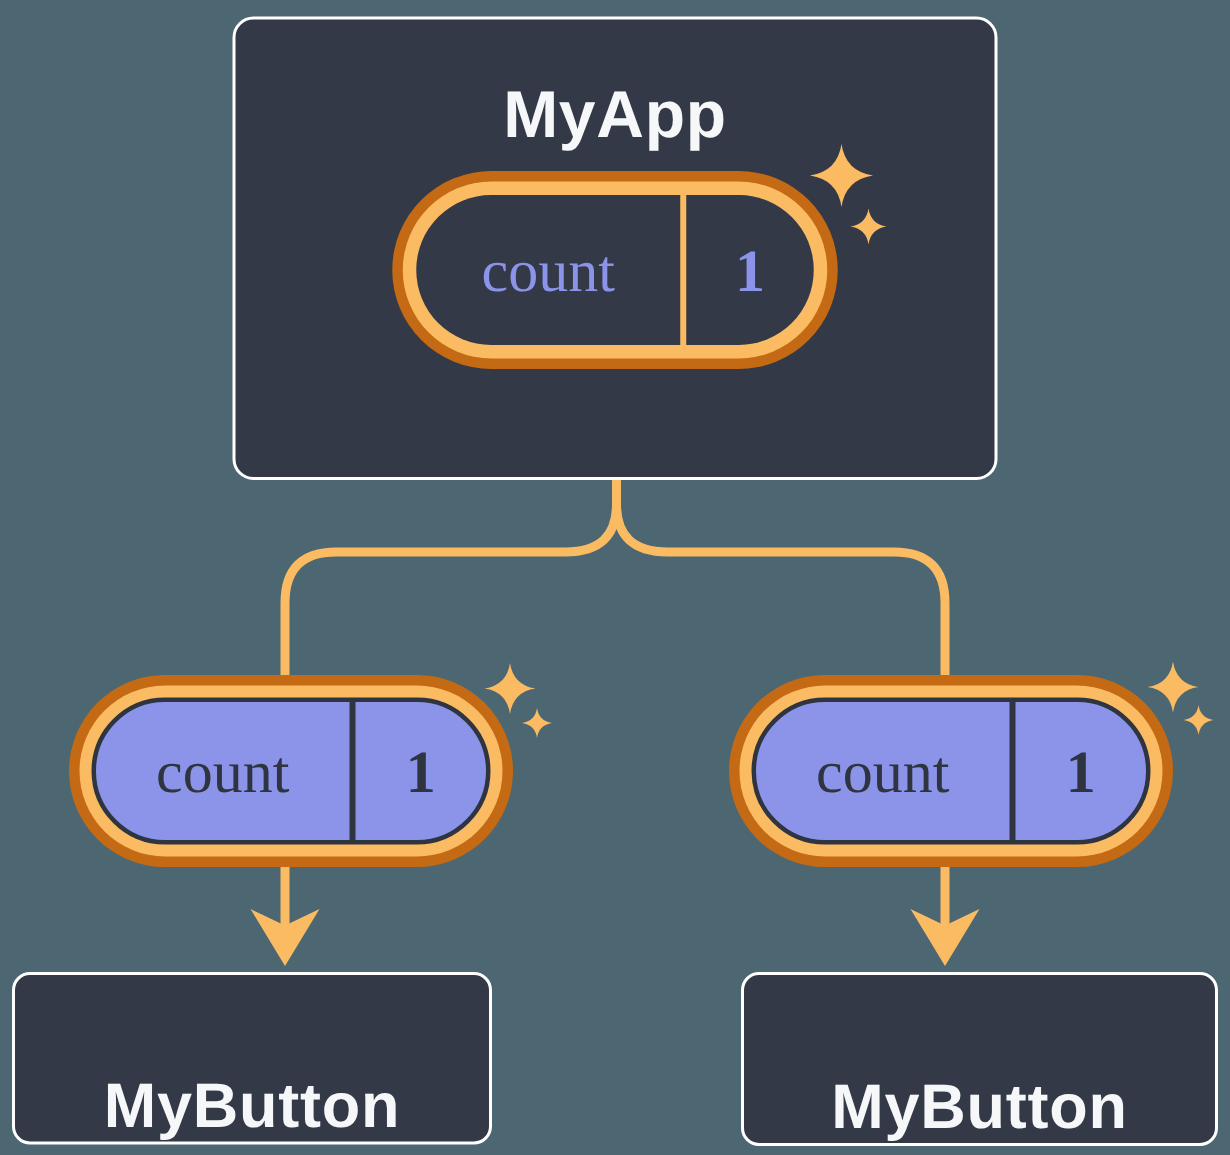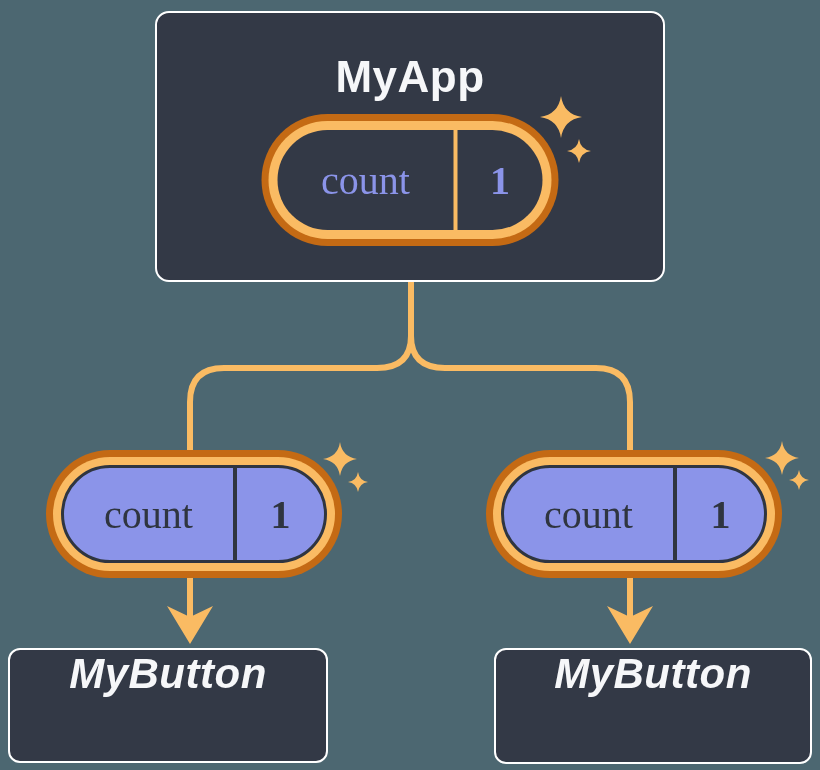--- a/index.html
+++ b/index.html
@@ -13,25 +13,25 @@
 
   svg.layer{position:absolute; left:0; top:0; pointer-events:none;}
   #connectors{z-index:0;}
   #decor{z-index:3;}
   #connectors .line{fill:none; stroke:var(--orange-light,#FABB63); stroke-width:6; stroke-linecap:round;}
   #connectors .arrowhead{fill:var(--orange-light,#FABB63); stroke:none;}
   #decor .sparkle{fill:var(--orange-light,#FABB63); stroke:none;}
 
   .card{position:absolute; background:var(--card-bg); border:2px solid var(--card-border);
         border-radius:14px; box-sizing:border-box; z-index:1;}
-  .root-card{left:155px; top:11px; width:510px; height:271px;}
+  .root-card{left:155px; top:11px; width:510px; height:309px;}
   .card-title{position:absolute; top:40px; left:0; width:100%; text-align:center;
         color:var(--text-light); font-size:44px; font-weight:bold; line-height:48px; letter-spacing:0.5px;}
 
-  .btn-card{display:flex; align-items:flex-start; justify-content:center; border-radius:12px;font-style:italic;}
+  .btn-card{display:flex; align-items:flex-end; justify-content:center; border-radius:12px;}
   #btn-left{left:8px; top:648px; width:320px; height:115px;}
   #btn-right{left:494px; top:648px; width:318px; height:116px;}
   .btn-title{color:var(--text-light); font-size:42px; font-weight:bold; letter-spacing:0.5px;}
 
   
   .pill{border-radius:999px; background:var(--orange-dark); box-sizing:border-box;}
   .pill-mid{width:100%; height:100%; border-radius:999px; background:var(--orange-light); box-sizing:border-box;}
   .pill-core{width:100%; height:100%; border-radius:999px; display:flex; align-items:stretch;
              overflow:hidden; box-sizing:border-box;font-family:Liberation Serif, serif;}
   .cell{display:flex; align-items:center; justify-content:center; font-size:40px;}

